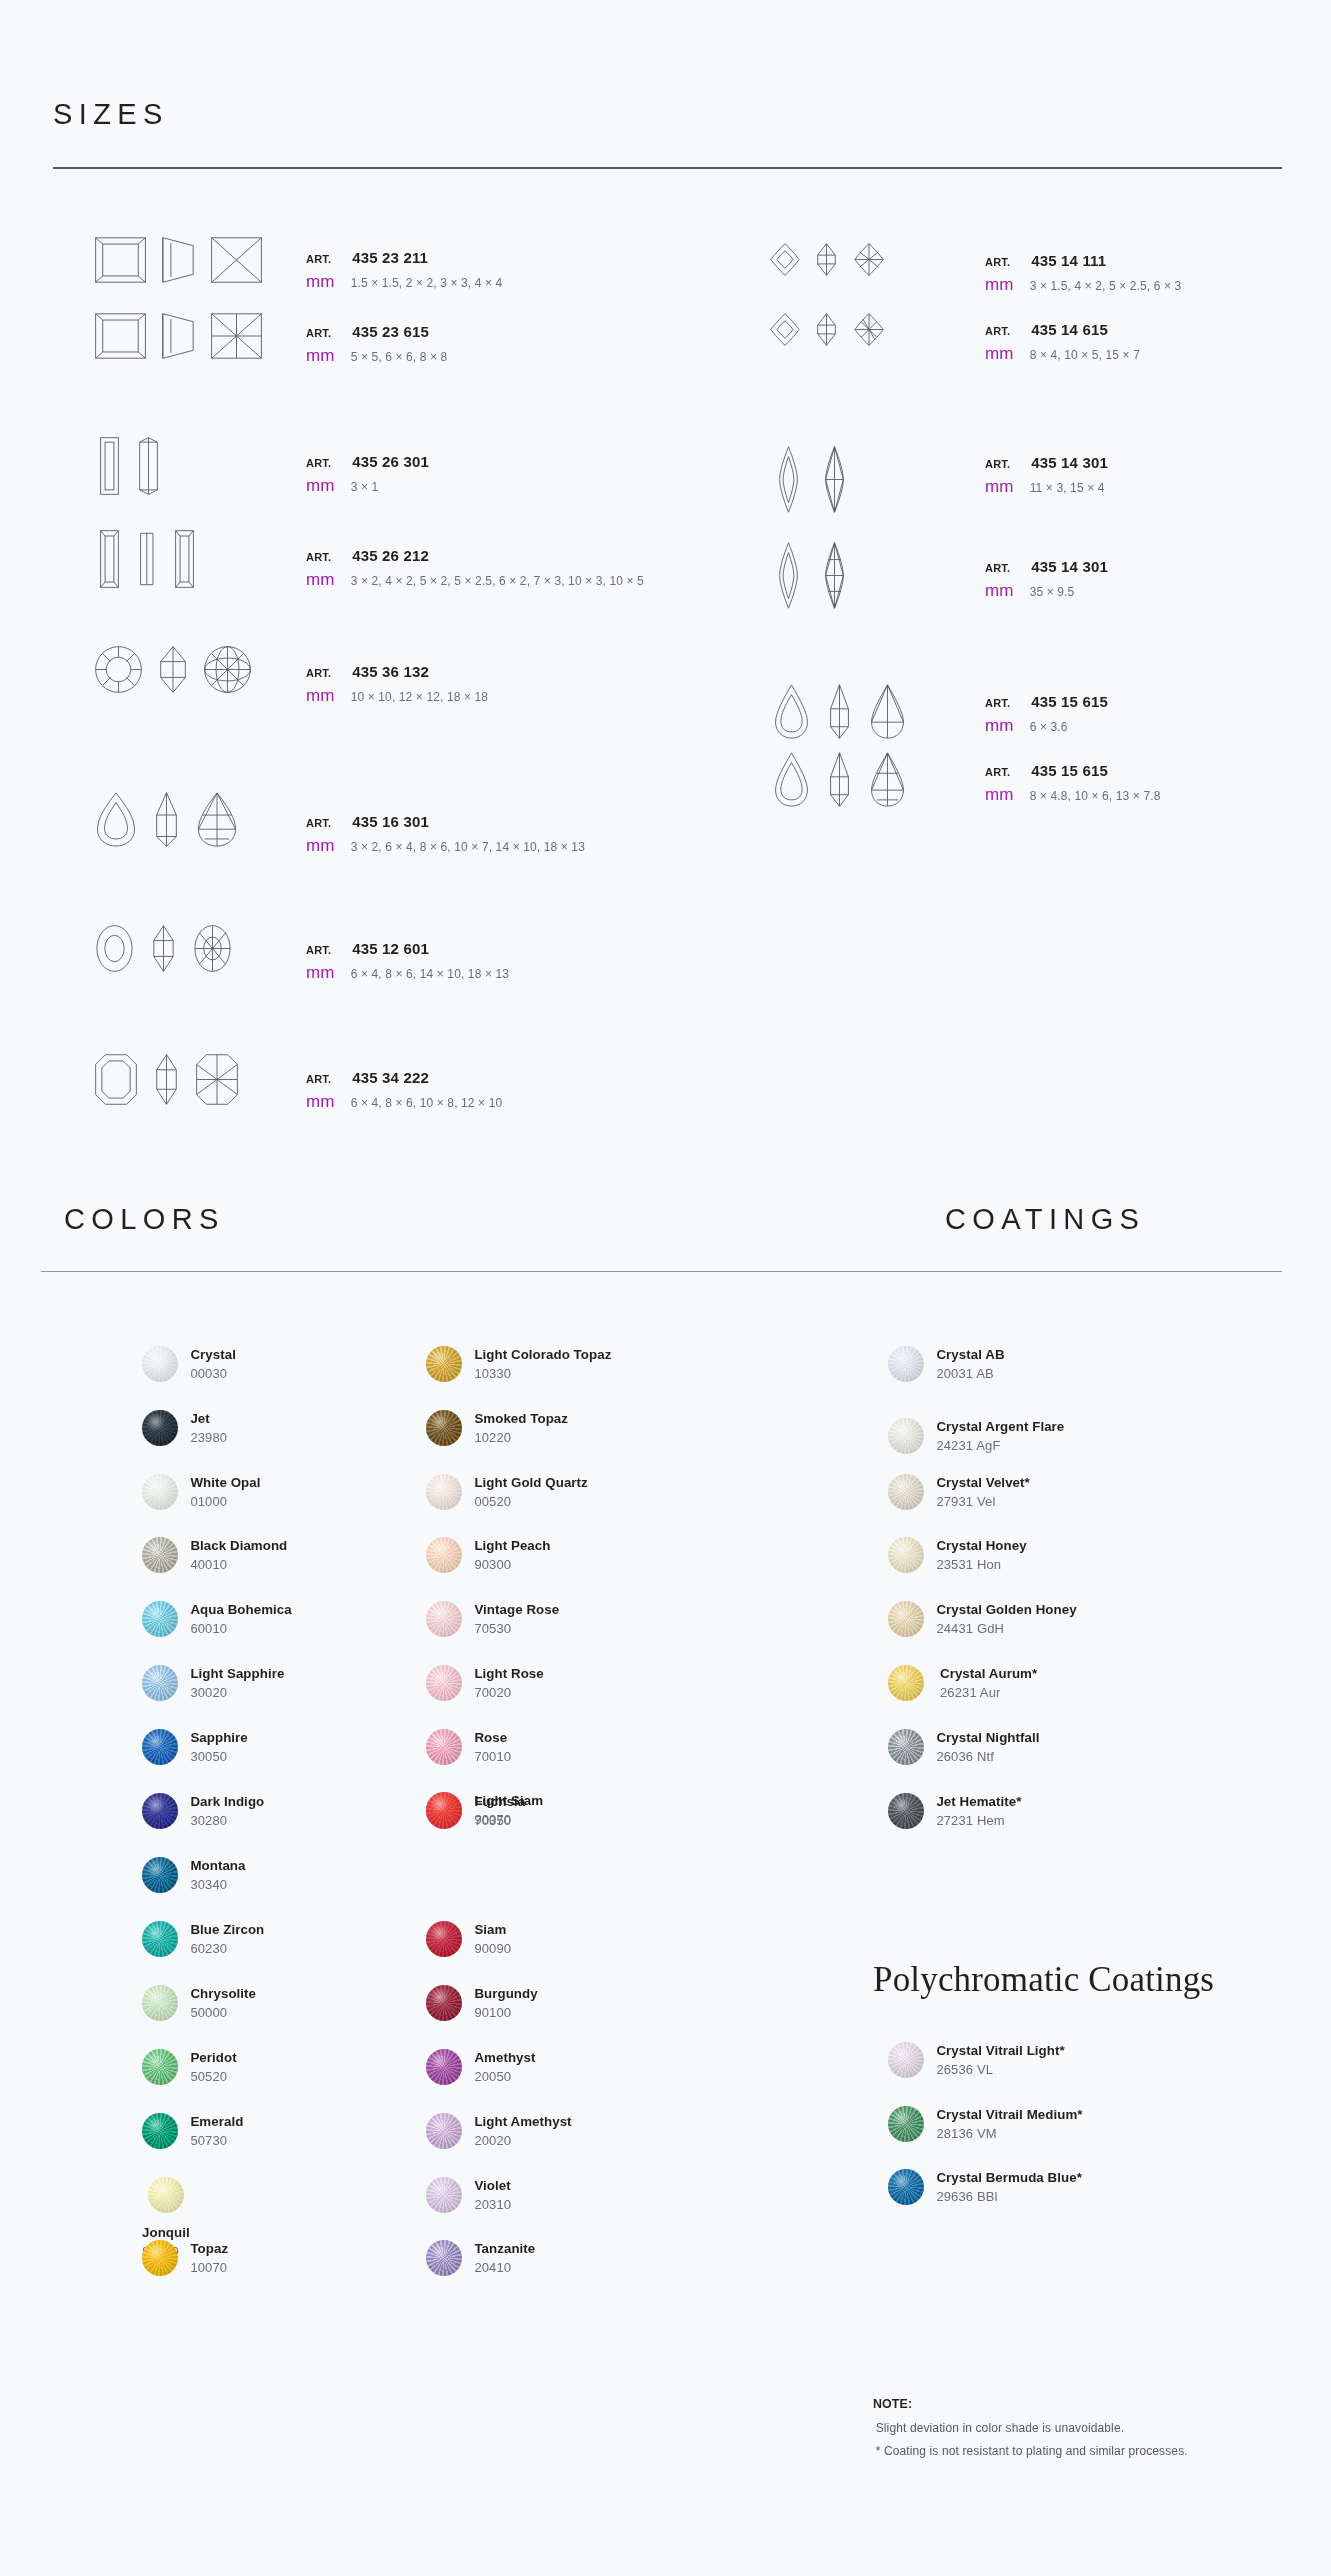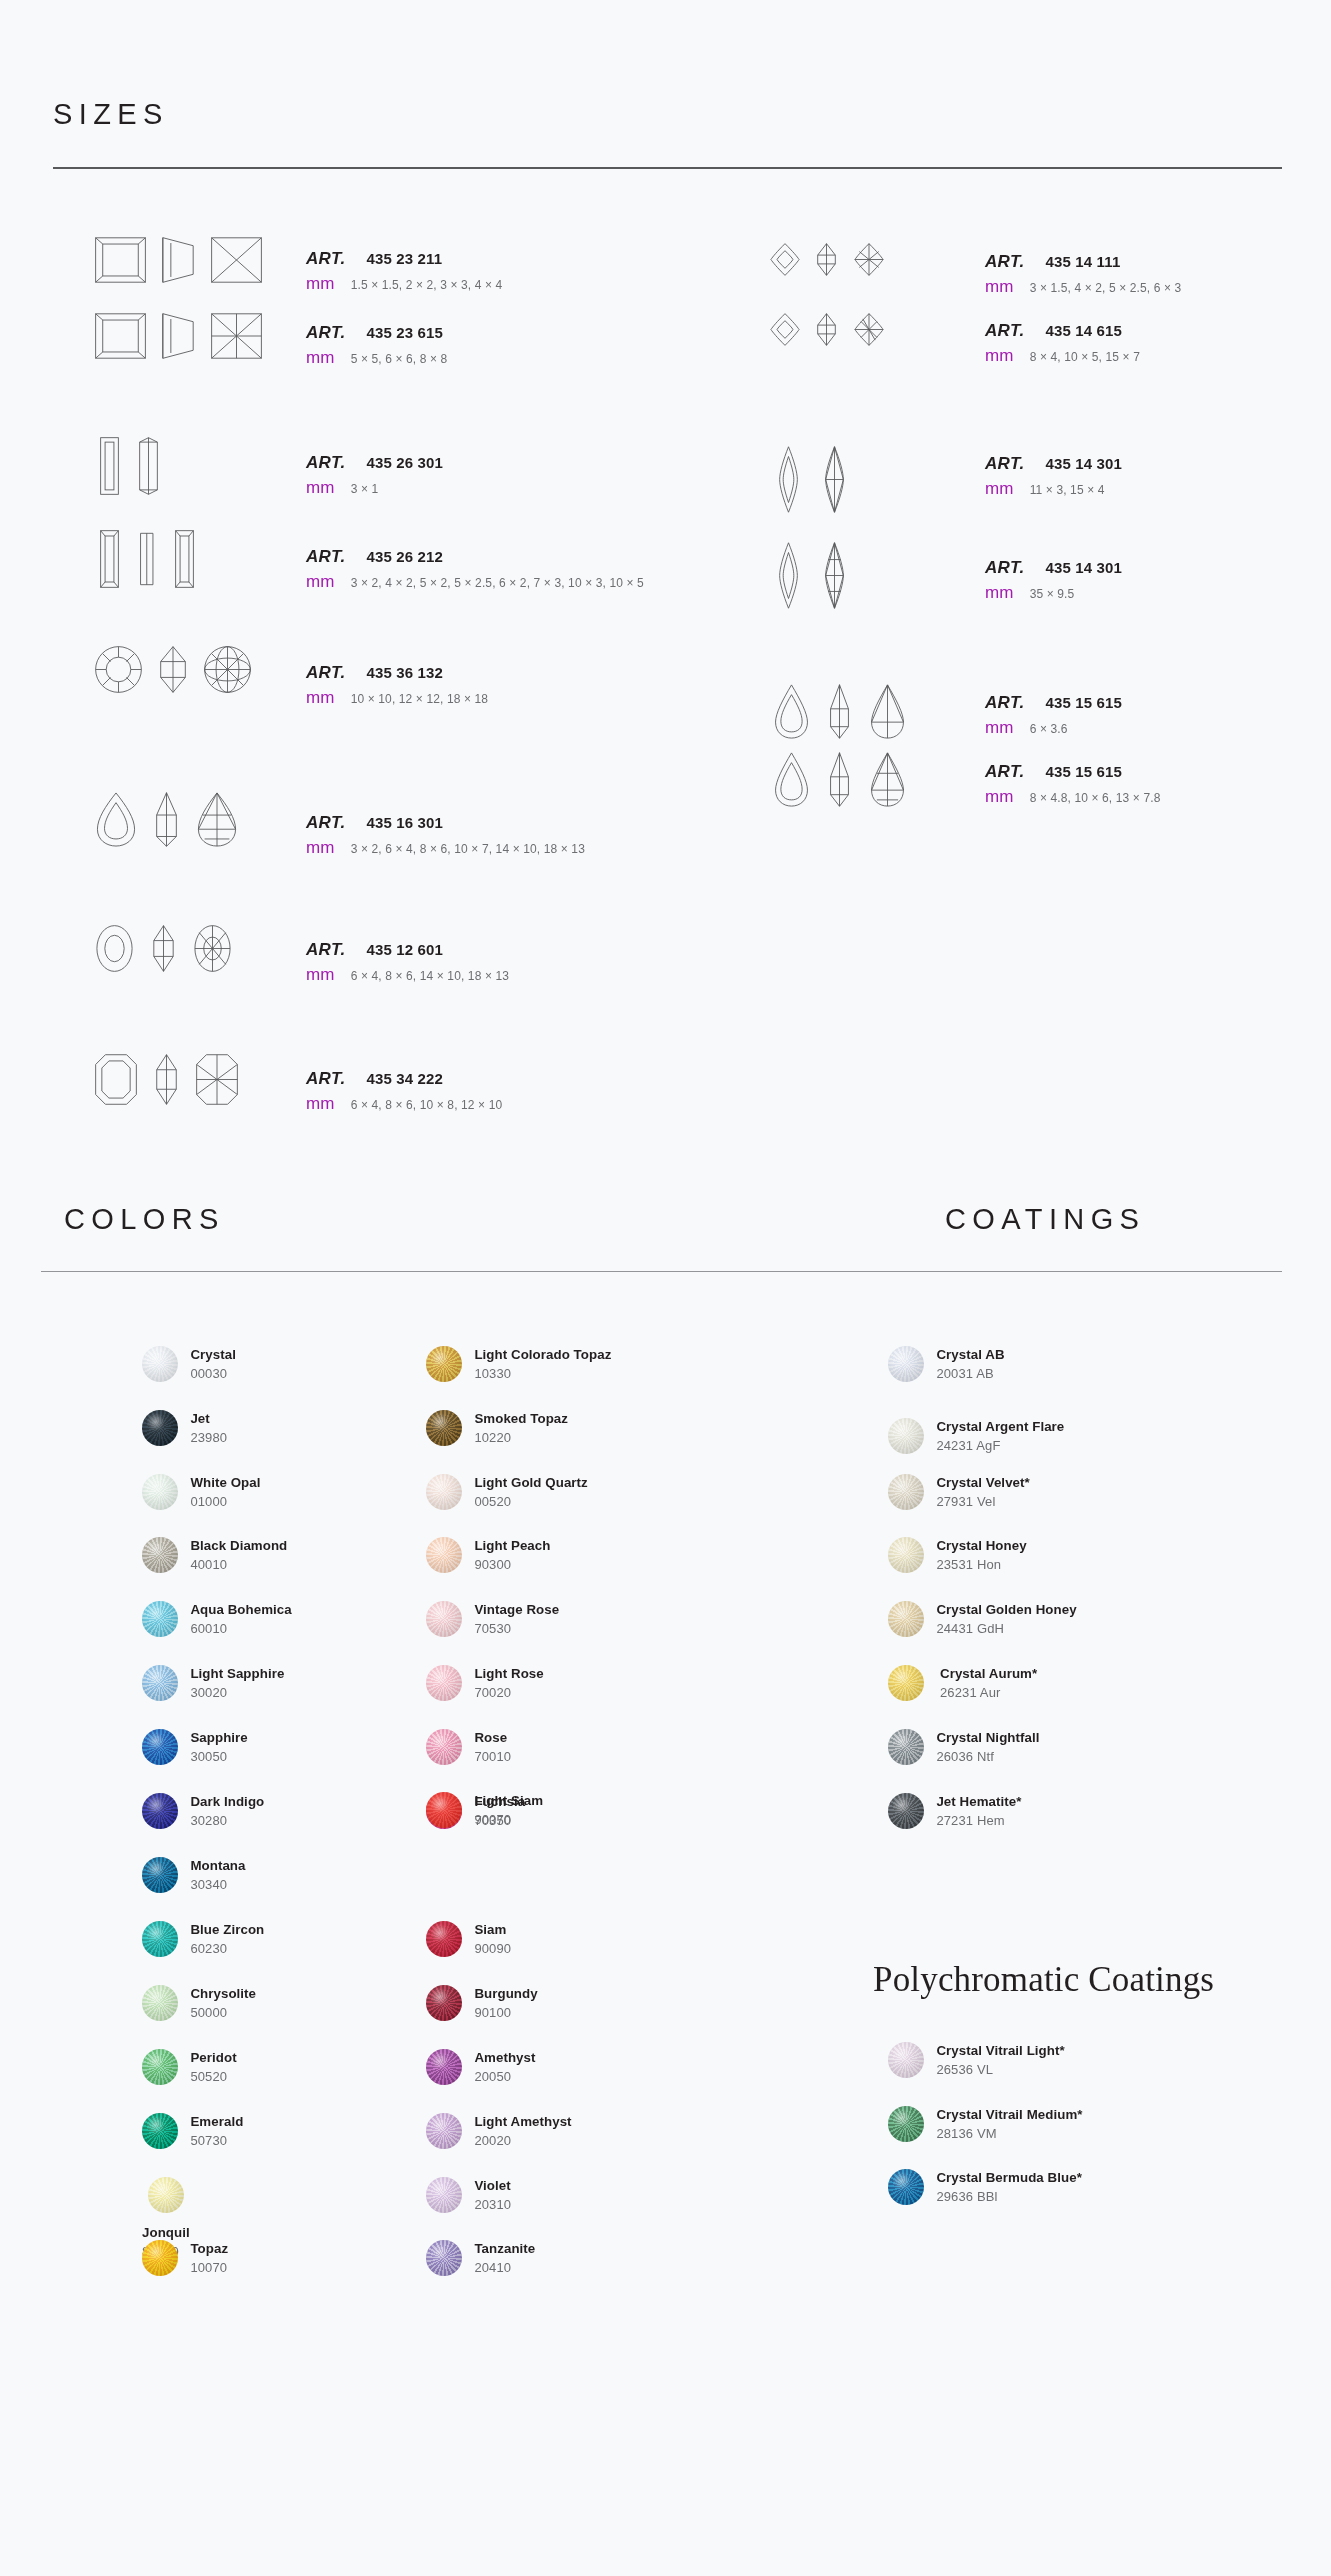--- a/index.html
+++ b/index.html
@@ -64,26 +64,25 @@
   }
   .shapes svg { display: block; }
   .size-meta { position: absolute; }
   .art-line {
     font-size: 0;
     white-space: nowrap;
     line-height: 1;
     margin-bottom: 8px;
   }
   .art-label {
-    font-size: 17px;
+    font-size: 11px;
     font-weight: 700;
     letter-spacing: 0.02em;
     color: #231f20;
     vertical-align: baseline;
-    font-style: italic;
   }
   .art-code {
     font-size: 15px;
     font-weight: 700;
     letter-spacing: 0.01em;
     color: #231f20;
     margin-left: 21px;
     vertical-align: baseline;
   }
   .mm-line { font-size: 0; white-space: nowrap; line-height: 1; }
@@ -749,15 +748,20 @@
       </div>
       <div class="swatch-item" style="left: 888px; top: 2169px;">
         <div class="gem" style="background: rgb(22, 103, 160);"></div>
         <div class="gem-txt">
           <span class="gem-name">Crystal Bermuda Blue*</span>
           <span class="gem-code">29636 BBl</span>
         </div>
       </div>
     </div>
 
+  <div class="note-block">
+    <div class="note-title">NOTE:</div>
+    <div class="note-line">Slight deviation in color shade is unavoidable.</div>
+    <div class="note-line">* Coating is not resistant to plating and similar processes.</div>
+  </div>
 
 </div>
 
 
 </body></html>

